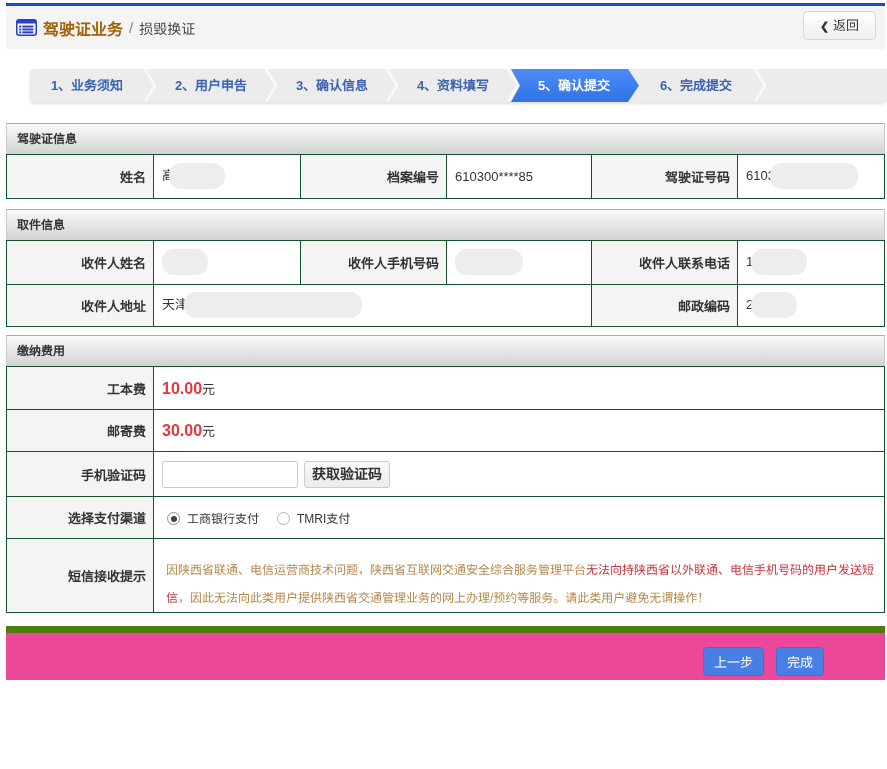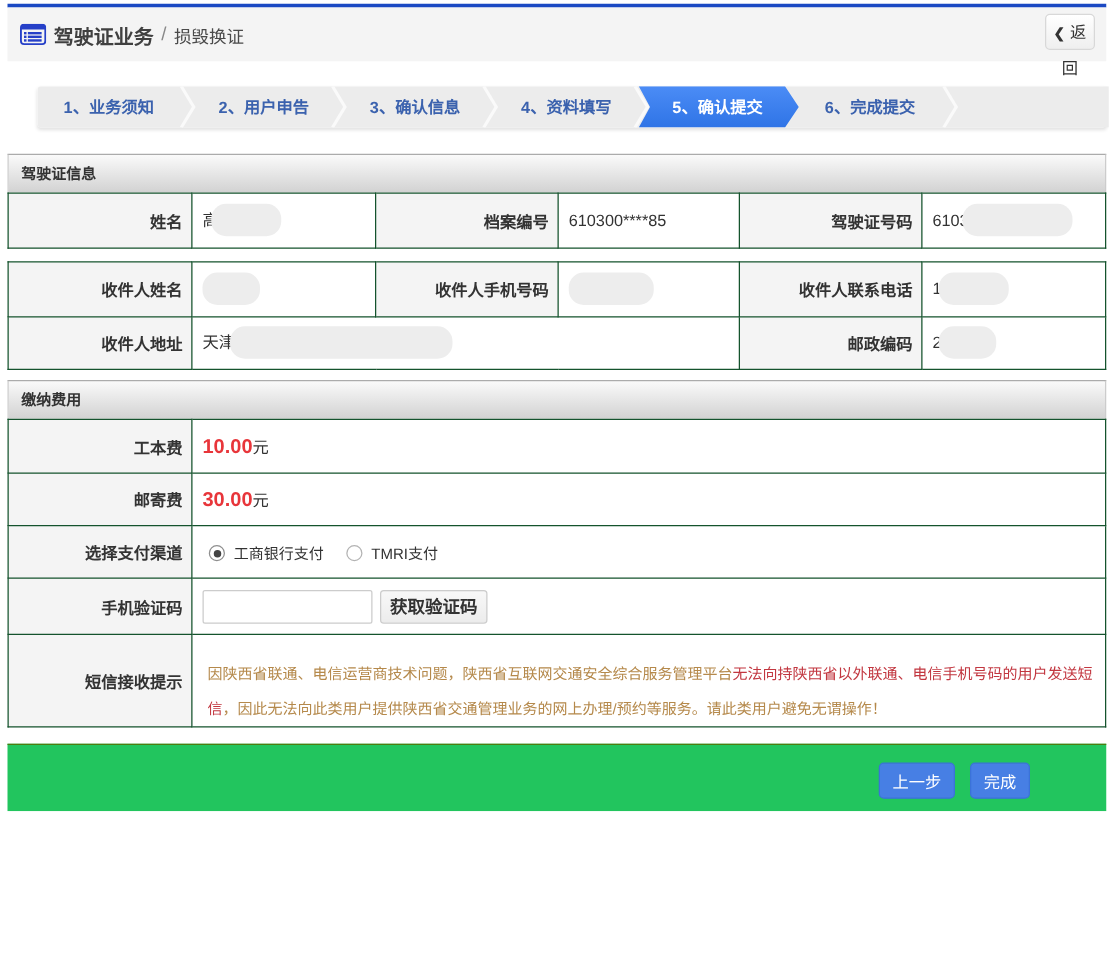--- a/index.html
+++ b/index.html
@@ -3,24 +3,24 @@
 <meta charset="utf-8">
 <title>确认提交</title>
 <style>
 * { box-sizing: border-box; margin: 0; padding: 0; }
 html,body { background:#fff; font-family:"Liberation Sans",sans-serif; font-size:14px; color:#333; }
 .page { position:relative; width:879px; margin-left:6px; }
 .topline { height:3px; background:#1b49c3; margin-top:3px; }
 .header { height:43px; background:#f4f4f4; position:relative; }
 .hleft { position:absolute; left:10px; top:0; height:43px; display:flex; align-items:center; }
 .hicon { width:21px; height:17px; margin-right:6px; }
-.htitle { color:#404040; font-size:16px; font-weight:bold; }
+.htitle { color:#a16207; font-size:16px; font-weight:bold; }
 .hsep { color:#888; font-size:15px; margin:0 6px; }
 .hsub { color:#4a4a4a; font-size:14px; }
-.backbtn { position:absolute; right:9px; top:5px; width:40px; height:29px; line-height:27px; text-align:center;
+.backbtn { position:absolute; right:9px; top:5px; width:73px; height:29px; line-height:27px; text-align:center;
   background:linear-gradient(#ffffff,#efefef); border:1px solid #d8d8d8; border-radius:4px; color:#333; font-size:13px; }
 .backbtn b { font-weight:bold; font-size:11px; margin-right:4px; }
 .steps { margin-top:20px; height:33px; position:relative; box-shadow:0 2px 3px rgba(0,0,0,0.12); border-radius:3px;margin-left:24px; }
 .sec { margin-top:0; }
 .sech { height:31px; border-top:1px solid #ababab; border-left:1px solid #ccc; border-right:1px solid #ccc;
   background:linear-gradient(#fafafa,#d2d2d2); line-height:30px; padding-left:10px; font-weight:bold; font-size:12px; color:#333; }
 table.tb { width:100%; border-collapse:collapse; table-layout:fixed; }
 table.tb td { border:1px solid #14532d; font-size:13px; vertical-align:middle; }
 td.lb { background:#f4f4f4; text-align:right; padding-right:7px; font-weight:bold; font-size:12px; color:#333; }
 td.vl { background:#fff; padding-left:8px; color:#333; }
@@ -30,21 +30,21 @@
 .gap1 { height:10px; } .gap2 { height:8px; }
 .radio { display:inline-block; margin-left:5px; margin-right:7px; width:13px; height:13px; border:1px solid #b3b3b3; border-radius:50%; background:#fff; vertical-align:-2px; position:relative; }
 .radio.on { border-color:#8f8f8f; }
 .radio.on::after { content:""; position:absolute; left:2.5px; top:2.5px; width:6px; height:6px; border-radius:50%; background:#444; }
 .rlbl { font-size:12px; margin-right:13px; }
 input.code { width:136px; height:27px; border:1px solid #ccc; border-radius:2px; vertical-align:middle; outline:none; }
 .codebtn { display:inline-block; height:27px; line-height:25px; padding:0 7px; background:linear-gradient(#f8f8f8,#ececec);
   border:1px solid #ccc; border-radius:3px; font-weight:bold; font-size:14px; margin-left:6px; vertical-align:middle; }
 table.tb td.notice { line-height:28px; font-size:12px; color:#b5894b; padding:17px 6px 0 12px; }
 td.notice .strong { color:#c23740; }
-.footer { margin-top:13px; height:54px; background:#22c55e; border-top:1px solid #4d7c0f; text-align:right; padding:14px 61px 0 0; }
+.footer { margin-top:13px; height:54px; background:#ec4899; border-top:7px solid #4d7c0f; text-align:right; padding:14px 61px 0 0; }
 .btn { display:inline-block; height:29px; line-height:29px; background:#477fe4; border:1px solid #3b72d8; border-radius:4px;
   color:#fff; font-size:13px; text-align:center; }
 .btn1 { width:61px; margin-right:12px; }
 .btn2 { width:48px; }
 </style>
 </head>
 <body>
 <div class="page">
   <div class="topline"></div>
   <div class="header">
@@ -109,20 +109,21 @@
         <td class="lb">档案编号</td>
             <td class="vl">610300****85</td>
         <td class="lb">驾驶证号码</td>
             <td class="vl">6103<span class="blob" style="width:88px;margin-left:-5px"></span></td>
       </tr>
     </tbody>
       </table>
   </div>
   <div class="gap1"></div>
   <div class="sec">
+    <div class="sech">取件信息</div>
     <table class="tb">
       <colgroup>
           <col style="width:147px">
           <col style="width:147px">
           <col style="width:146px">
           <col style="width:145px">
           <col style="width:146px">
           <col>
         </colgroup>
       <tbody>
@@ -153,27 +154,27 @@
         </colgroup>
       <tbody>
           <tr style="height:43px">
             <td class="lb">工本费</td>
             <td class="vl"><span class="fee">10.00</span><span>元</span></td>
           </tr>
       <tr style="height:42px">
             <td class="lb">邮寄费</td>
             <td class="vl"><span class="fee">30.00</span><span>元</span></td>
           </tr>
+      <tr style="height:45px">
+            <td class="lb">手机验证码</td>
+            <td class="vl"><input class="code" style=""><span class="codebtn">获取验证码</span></td>
+          </tr>
       <tr style="height:42px">
             <td class="lb">选择支付渠道</td>
             <td class="vl"><span class="radio on"></span><span class="rlbl">工商银行支付</span><span class="radio"></span><span class="rlbl">TMRI支付</span></td>
-          </tr>
-      <tr style="height:45px">
-            <td class="lb">手机验证码</td>
-            <td class="vl"><input class="code" style=""><span class="codebtn">获取验证码</span></td>
           </tr>
       <tr style="height:73px">
             <td class="lb">短信接收提示</td>
         <td class="vl notice">因陕西省联通、电信运营商技术问题，陕西省互联网交通安全综合服务管理平台<span class="strong">无法向持陕西省以外联通、电信手机号码的用户发送短信</span>，因此无法向此类用户提供陕西省交通管理业务的网上办理/预约等服务。请此类用户避免无谓操作！</td>
       </tr>
     </tbody>
       </table>
   </div>
   <div class="footer">
     <span class="btn btn1">上一步</span><span class="btn btn2">完成</span>

